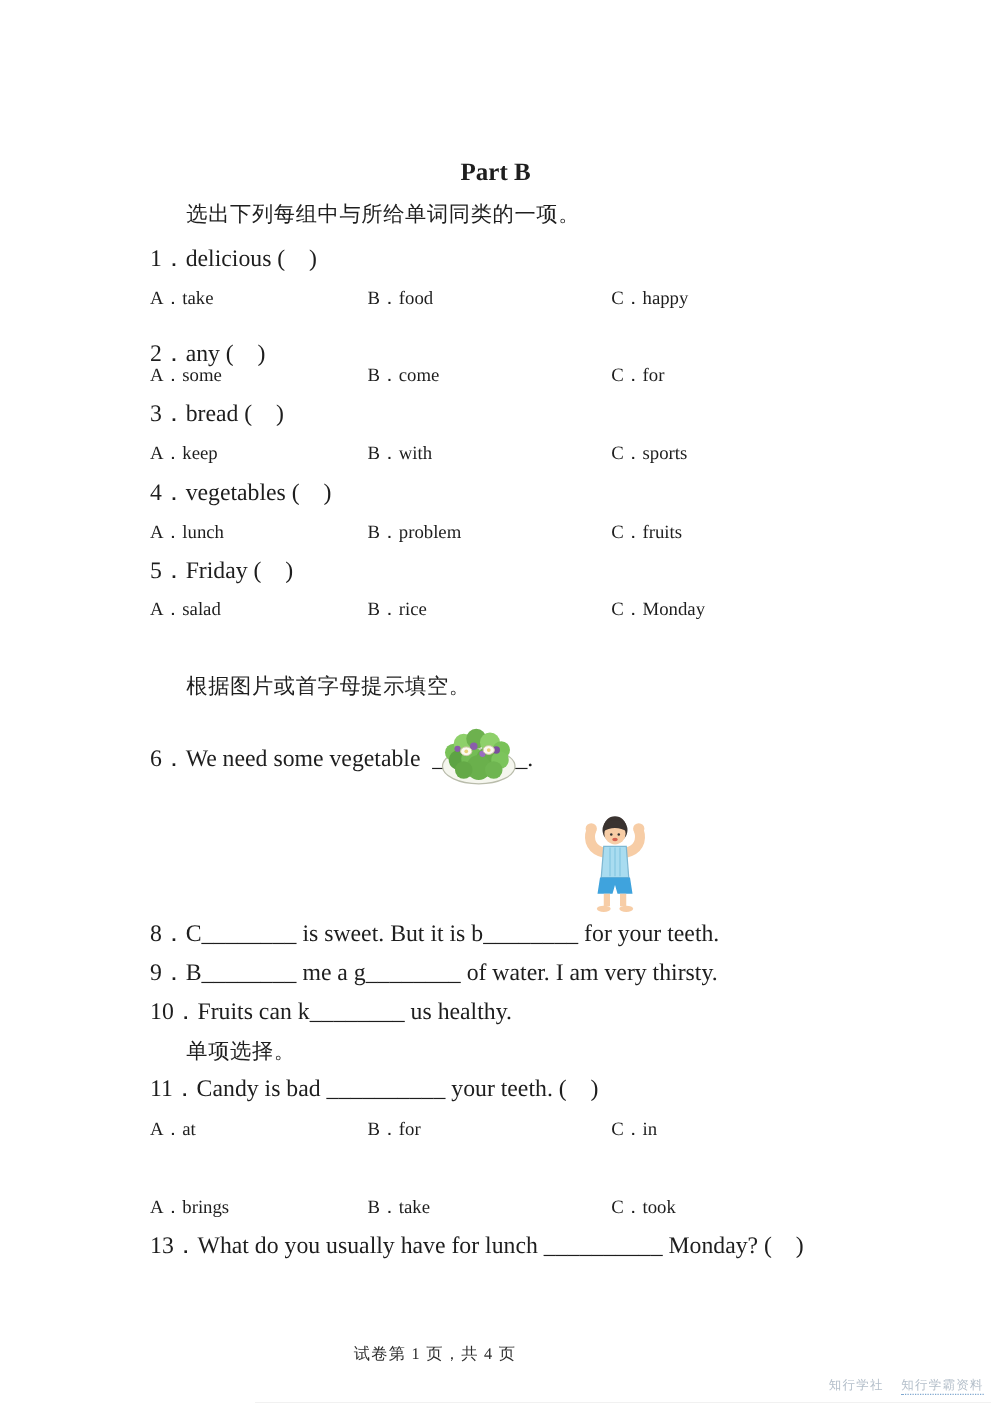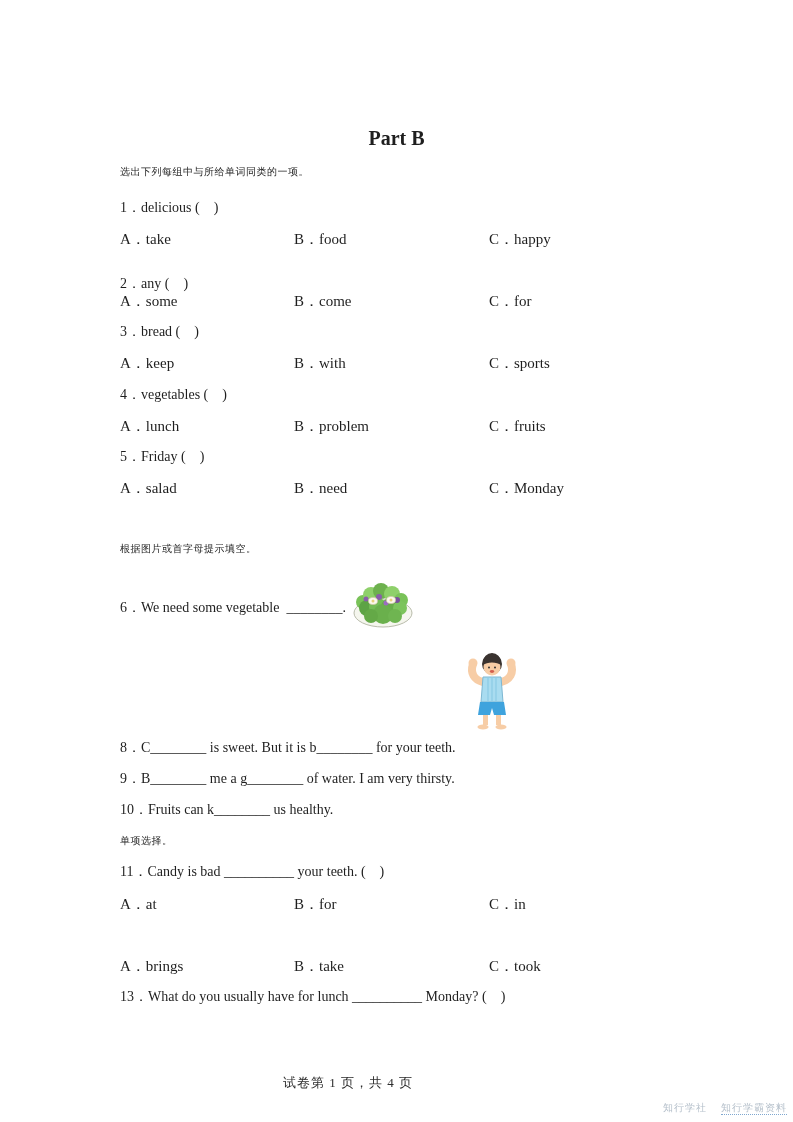--- a/index.html
+++ b/index.html
@@ -20,25 +20,25 @@
     width: 793px;
     margin: 0;
     text-align: center;
     font-size: 20px;
     font-weight: bold;
     line-height: 22px;
   }
   .row {
     position: absolute;
     left: 120px;
-    font-size: 14px;
+    font-size: 19px;
     line-height: 18px;
     white-space: pre;
   }
-  .row.cn { font-size: 10px; letter-spacing: 0.5px; }
+  .row.cn { font-size: 17px; letter-spacing: 0.5px; margin-left: 29px; }
   .opts {
     position: absolute;
     left: 120px;
     width: 600px;
     height: 19px;
   }
   .opts span {
     position: absolute;
     top: 0;
     font-size: 15px;
@@ -107,21 +107,21 @@
   <div class="row" style="top:386px">4．vegetables (    )</div>
   <div class="opts" style="top:417px">
     <span class="opt-a">A．lunch</span>
     <span class="opt-b">B．problem</span>
     <span class="opt-c">C．fruits</span>
   </div>
 
   <div class="row" style="top:448px">5．Friday (    )</div>
   <div class="opts" style="top:479px">
     <span class="opt-a">A．salad</span>
-    <span class="opt-b">B．need</span>
+    <span class="opt-b">B．rice</span>
     <span class="opt-c">C．Monday</span>
   </div>
 
   <div class="row cn" style="top:540px">根据图片或首字母提示填空。</div>
 
   <div class="row" style="top:599px">6．We need some vegetable  ________.</div>
   <svg class="illus" style="left:351px; top:578px" width="64" height="52" viewBox="0 0 64 52" aria-hidden="true">
     <ellipse cx="32" cy="35" rx="29" ry="14" fill="#f5f6ee" stroke="#b9bcab" stroke-width="1"></ellipse>
     <circle cx="12" cy="24" r="7" fill="#79c258"></circle>
     <circle cx="20" cy="17" r="8" fill="#8ed06a"></circle>

